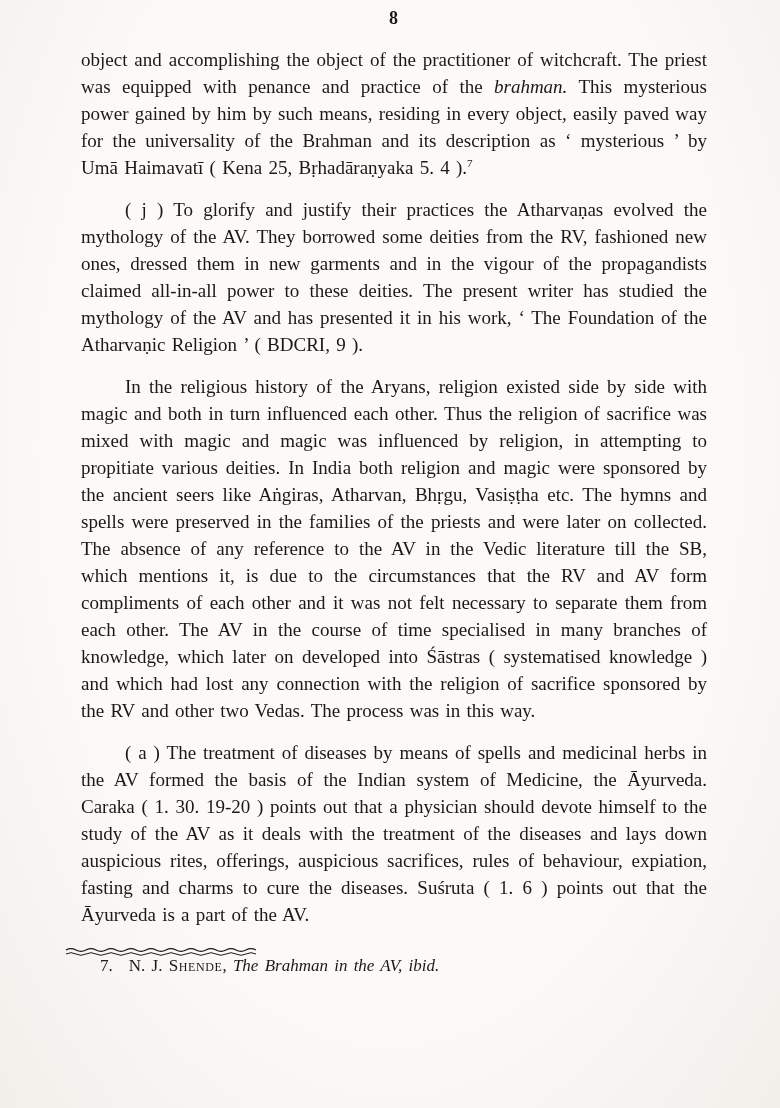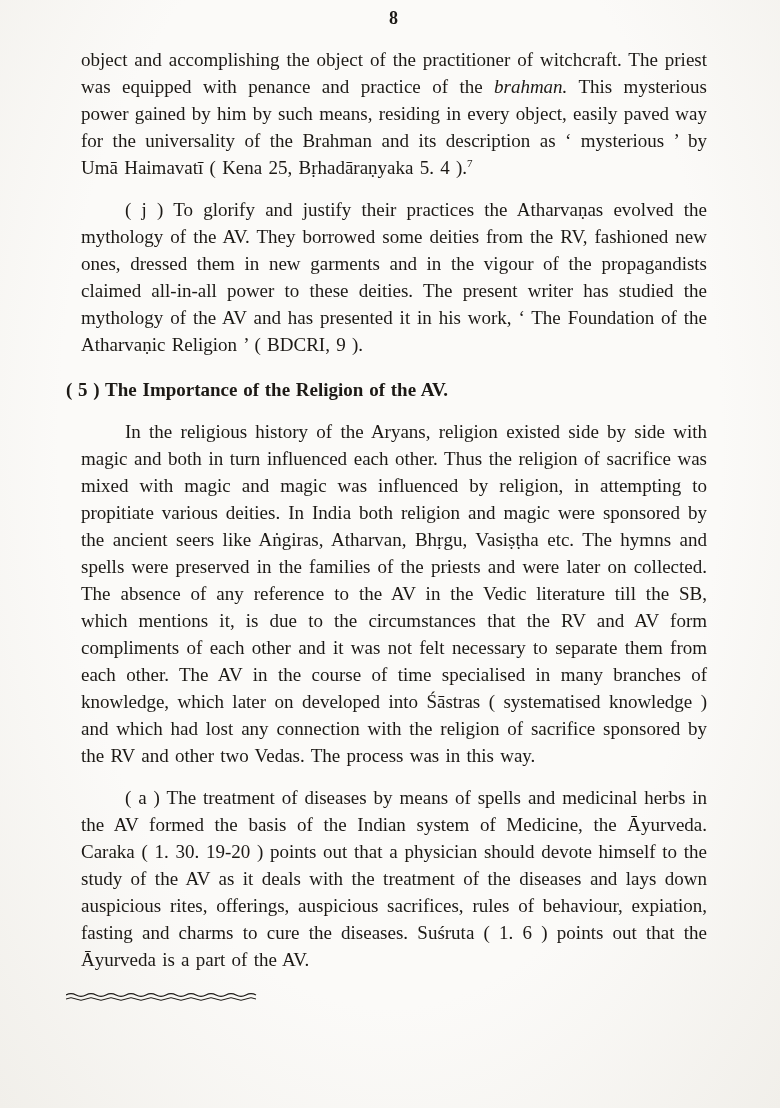--- a/index.html
+++ b/index.html
@@ -65,27 +65,27 @@
 <body>
 
 <div class="page">
 
   <div class="page-number">8</div>
 
   <p class="body-para"><span>object and accomplishing the object of the practitioner of witchcraft. The priest was equipped with penance and practice of the </span><em>brahman.</em><span> This mysterious power gained by him by such means, residing in every object, easily paved way for the universality of the Brahman and its description as ‘ mysterious ’ by Umā Haimavatī ( Kena 25, Bṛhadāraṇyaka 5. 4 ).</span><sup class="fn-ref">7</sup></p>
 
   <p class="body-para indent gap-small"><span>( j ) To glorify and justify their practices the Atharvaṇas evolved the mythology of the AV. They borrowed some deities from the RV, fashioned new ones, dressed them in new garments and in the vigour of the propagandists claimed all-in-all power to these deities.  The present writer has studied the mythology of the AV and has presented it in his work,  ‘ The Foundation of the Atharvaṇic Religion ’ ( BDCRI, 9 ).</span></p>
 
-  <h2 class="section-heading">( 5 )  The Importance of the Religion of the AV.</h2>
 
   <p class="body-para indent"><span>In the religious history of the Aryans, religion existed side by side with magic and both in turn influenced each other.  Thus the religion of sacrifice was mixed with magic and magic was influenced by religion, in attempting to propitiate various deities.  In India both religion and magic were sponsored by the ancient seers like Aṅgiras, Atharvan, Bhṛgu, Vasiṣṭha etc.  The hymns and spells were preserved in the families of the priests and were later on collected.  The absence of any reference to the AV in the Vedic literature till the SB, which mentions it, is due to the circumstances that the RV and AV form compliments of each other and it was not felt necessary to separate them from each other.  The AV in the course of time specialised in many branches of knowledge, which later on developed into Śāstras ( systematised knowledge ) and which had lost any connection with the religion of sacrifice sponsored by the RV and other two Vedas.  The process was in this way.</span></p>
 
   <p class="body-para indent gap-small"><span>( a )  The treatment of diseases by means of spells and medicinal herbs in the AV formed the basis of the Indian system of Medicine, the Āyurveda.  Caraka ( 1. 30. 19-20 ) points out that a physician should devote himself to the study of the AV as it deals with the treatment of the diseases and lays down auspicious rites, offerings, auspicious sacrifices, rules of behaviour, expiation, fasting and charms to cure the diseases.  Suśruta ( 1. 6 ) points out that the Āyurveda is a part of the AV.</span></p>
 
   <div class="footnote-divider">
     <svg width="200" height="10" viewBox="0 0 200 10">
       <path d="M0 3 q5 -2.6 10 0 t10 0 t10 0 t10 0 t10 0 t10 0 t10 0 t10 0 t10 0 t10 0 t10 0 t10 0 t10 0 t10 0 t10 0 t10 0 t10 0 t10 0 t10 0" stroke="#1c1915" stroke-width="1.3" fill="none"></path>
       <path d="M0 7 q5 -2.6 10 0 t10 0 t10 0 t10 0 t10 0 t10 0 t10 0 t10 0 t10 0 t10 0 t10 0 t10 0 t10 0 t10 0 t10 0 t10 0 t10 0 t10 0 t10 0" stroke="#1c1915" stroke-width="1" fill="none"></path>
     </svg>
   </div>
 
+  <div class="footnote"><span class="fn-number">7.</span><span>N. J. </span><span class="smallcaps">Shende</span><span>, </span><em>The Brahman in the AV, ibid.</em></div>
 
 </div>
 
 </body></html>

